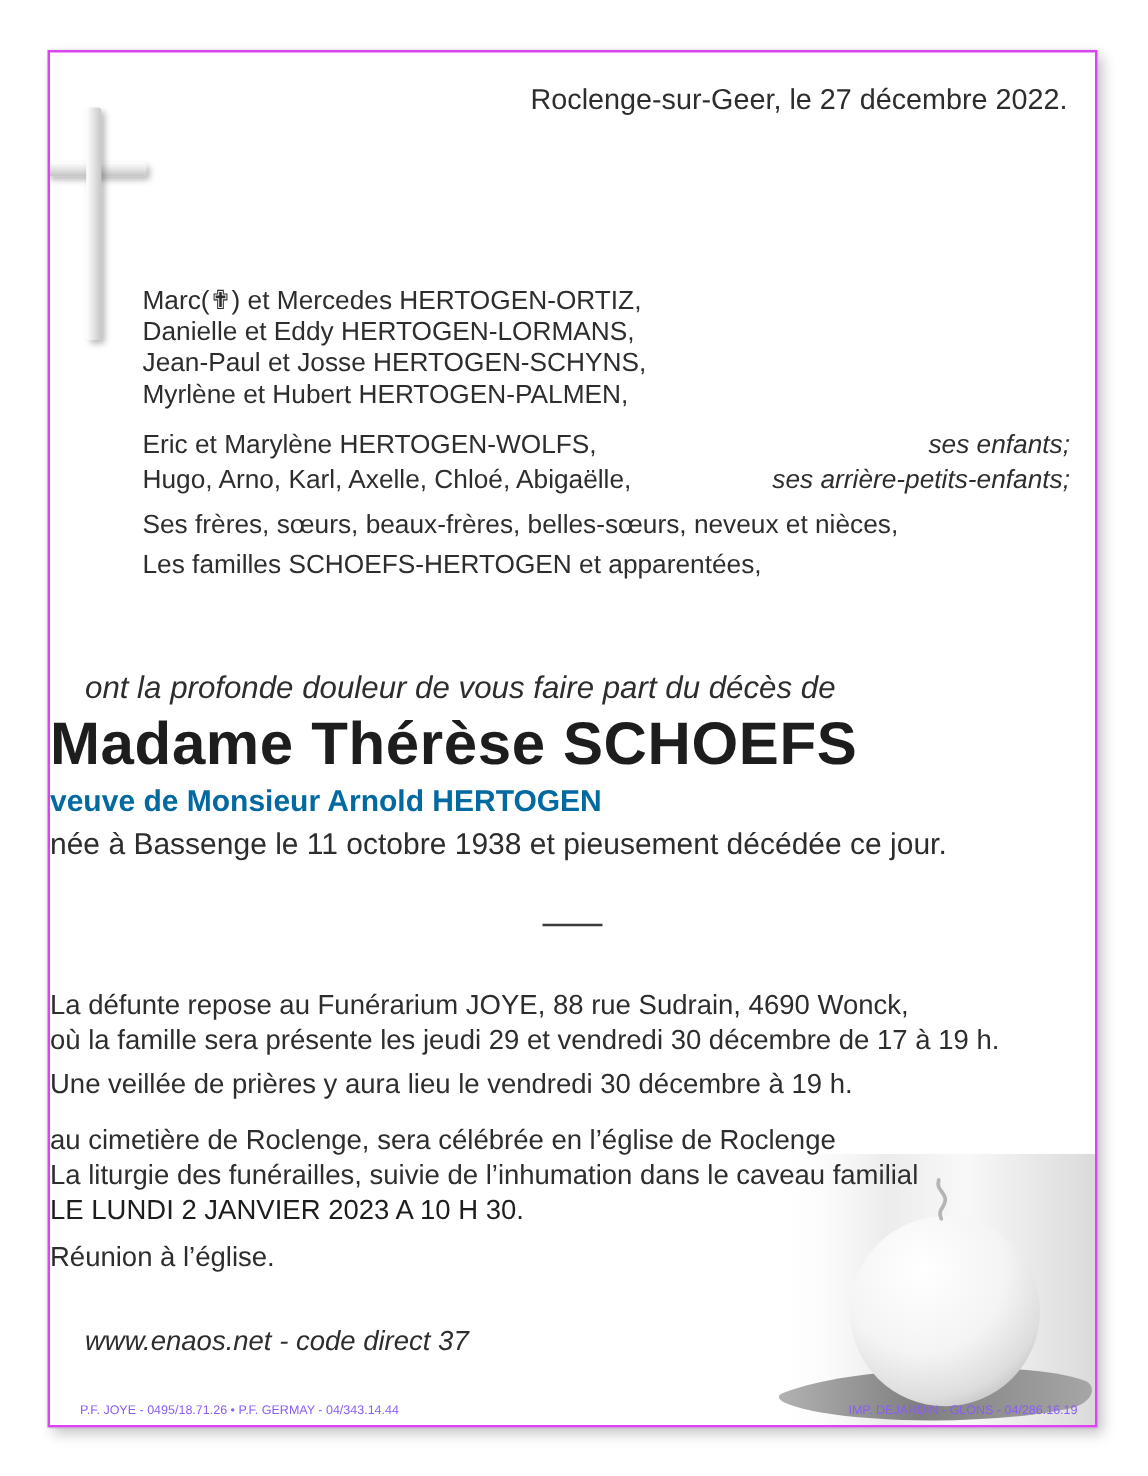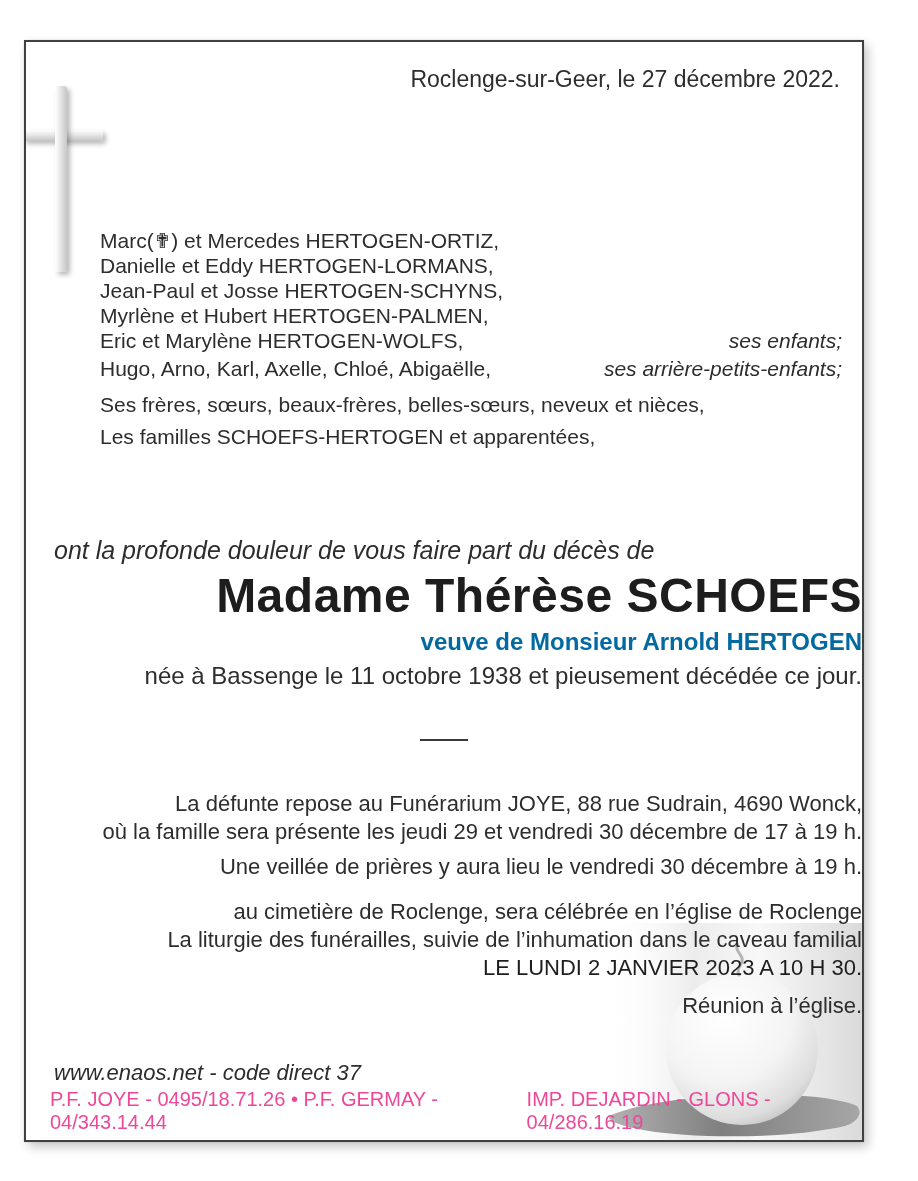--- a/index.html
+++ b/index.html
@@ -3,61 +3,61 @@
 <meta charset="utf-8">
 <style>
   html,body{margin:0;padding:0;background:#ffffff;}
   body{
     width:918px;height:1181px;position:relative;
     font-family:"Liberation Sans","DejaVu Sans",sans-serif;
     color:#2d2d2d;
     -webkit-font-smoothing:antialiased;
   }
   .card{
-    position:absolute;left:24px;top:40px;width:836px;height:1098px;
-    background:#ffffff;border:2px solid #404040;
+    position:absolute;left:38px;top:40px;width:836px;height:1098px;
+    background:#ffffff;border:2px solid #d946ef;
     box-shadow:4px 5px 10px rgba(0,0,0,0.22), 0 0 2px rgba(0,0,0,0.12);
     overflow:hidden;
   }
   
   .cross-v{
     position:absolute;left:29px;top:44px;width:12px;height:186px;
     background:linear-gradient(to right,#ffffff,#e9e9e9 40%,#c6c6c6);
     border-radius:3px;box-shadow:3px 3px 5px rgba(0,0,0,0.28);z-index:2;
   }
   .cross-h{
     position:absolute;left:-3px;top:88px;width:80px;height:11px;
     background:linear-gradient(to bottom,#ffffff,#e9e9e9 40%,#c4c4c4);
     border-radius:3px;box-shadow:3px 3px 5px rgba(0,0,0,0.28);z-index:1;
   }
   .date-line{position:absolute;top:24px;right:22px;font-size:23px;z-index:3;}
   .family{position:absolute;left:74px;right:20px;top:186px;z-index:3;}
   .fam-line{font-size:21px;line-height:25px;white-space:nowrap;}
   .grp-grand .fam-line{line-height:23px;}
   .grp-grand{margin-top:6px;}
-  .row-split{display:flex;justify-content:space-between;align-items:baseline;}
+  .row-split{display:flex;justify-content:space-between;align-items:baseline;margin-top:15px;}
   .rel-label{font-style:italic;font-size:21px;white-space:nowrap;}
   .row-ggrand{margin-top:3px;}
   .row-siblings{margin-top:11px;}
   .row-families{margin-top:7px;}
   .intro-line{position:absolute;left:28px;top:494px;font-size:25px;font-style:italic;z-index:3;}
-  .centered{position:absolute;left:0;right:0;text-align:right;z-index:3;padding-left:43px;}
+  .centered{position:absolute;left:0;right:0;text-align:left;z-index:3;}
   .deceased-name{top:526px;font-size:48px;font-weight:bold;color:#1d1d1d;letter-spacing:0.5px;}
   .deceased-relation{top:586px;font-size:24px;font-weight:bold;color:#0369a1;}
   .deceased-life{top:620px;font-size:24px;}
   .divider{position:absolute;top:697px;left:50%;transform:translateX(-50%);
     width:48px;height:2px;background:#3a3a3a;z-index:3;}
   .visitation{top:748px;font-size:22px;line-height:28px;}
   .vigil{top:812px;font-size:22px;}
   .funeral{top:856px;font-size:22px;line-height:28px;}
   .funeral-datetime{font-weight:normal;color:#1d1d1d;}
   .meeting{top:951px;font-size:22px;}
   .website-line{position:absolute;left:28px;top:1018px;font-size:22px;font-style:italic;z-index:3;}
   .footer{position:absolute;left:24px;right:14px;bottom:6px;display:flex;
-    justify-content:space-between;font-size:20px;z-index:4;color:#ec4899;gap:29px;}
+    justify-content:space-between;font-size:10px;z-index:4;color:#8b5cf6;gap:29px;}
   .candle{position:absolute;right:-1px;bottom:-1px;width:260px;height:218px;z-index:0;}
 </style>
 </head>
 <body>
 
 <div class="card">
 
   <svg class="candle" viewBox="0 0 260 218" xmlns="http://www.w3.org/2000/svg">
     <defs>
       <linearGradient id="bgGrad" x1="0" y1="0" x2="1" y2="0">

